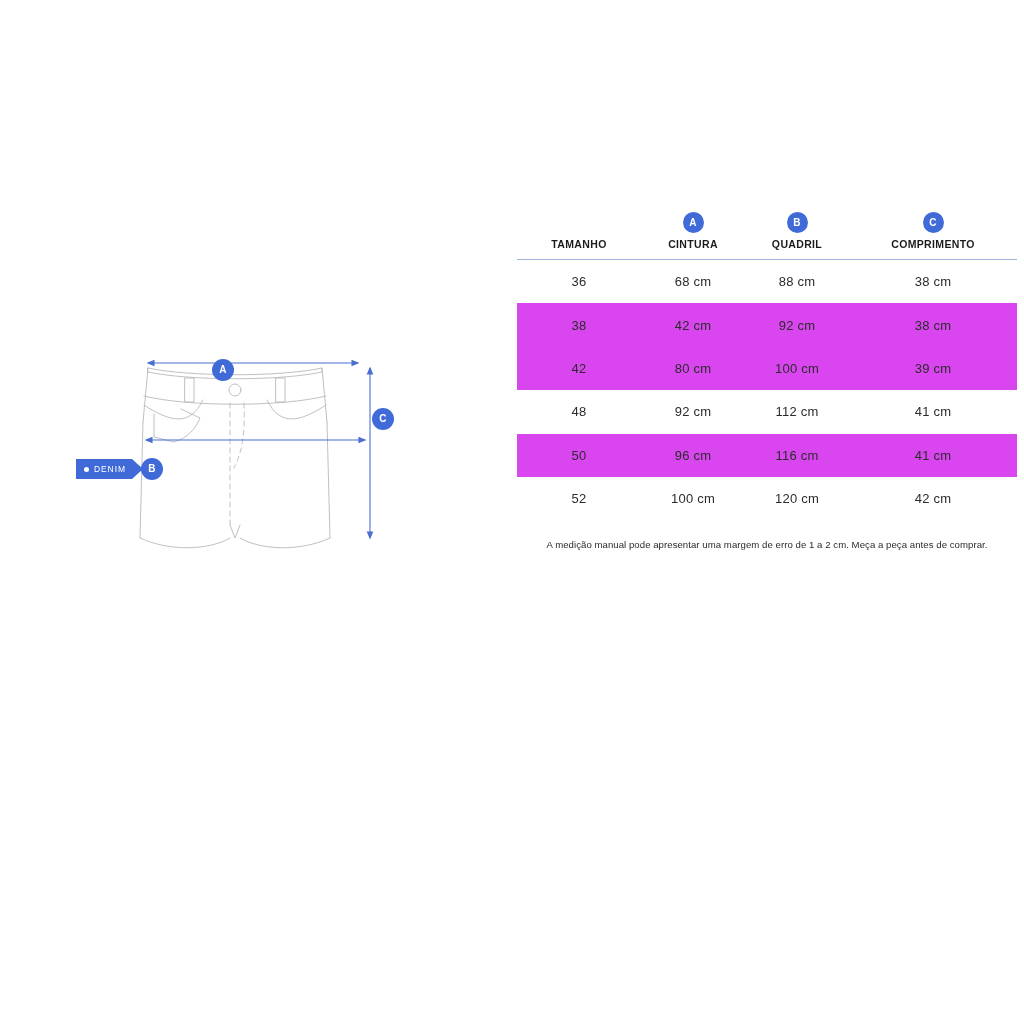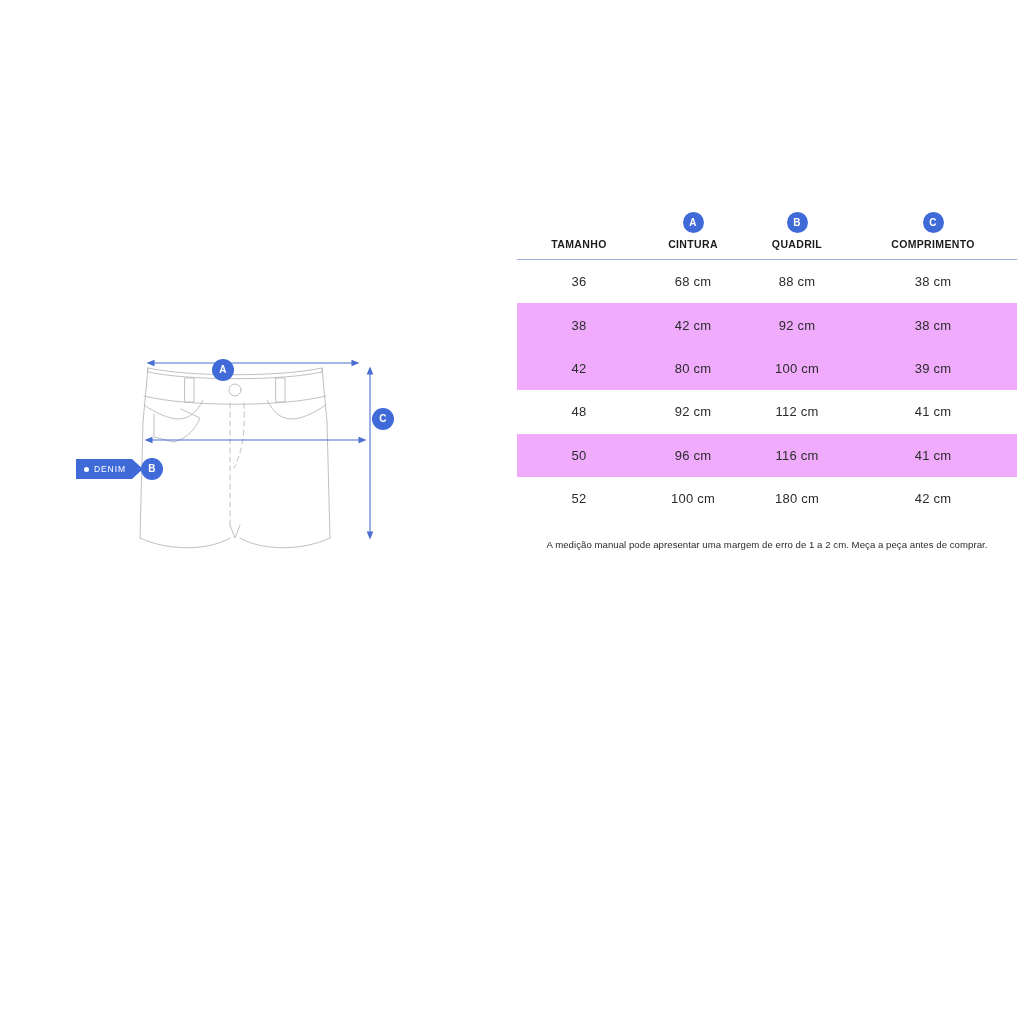--- a/index.html
+++ b/index.html
@@ -124,21 +124,21 @@
     text-align: center;
   }
   table.sizechart td {
     height: 43.4px;
     font-size: 13px;
     color: #2b2b2b;
     text-align: center;
     letter-spacing: 0.2px;
     padding: 0;
   }
-  table.sizechart tbody tr.alt td { background: #f0abfc; }
+  table.sizechart tbody tr.alt td { background: #d946ef; }
 
   #footnote {
     margin-top: 19px;
     text-align: center;
     font-size: 9.6px;
     color: #2b2b2b;
     letter-spacing: 0.05px;
     width: 500px;
   }
 </style>
@@ -267,19 +267,19 @@
       </tr>
       <tr class="alt">
         <td>50</td>
         <td>96 cm</td>
         <td>116 cm</td>
         <td>41 cm</td>
       </tr>
       <tr>
         <td>52</td>
         <td>100 cm</td>
-        <td>180 cm</td>
+        <td>120 cm</td>
         <td>42 cm</td>
       </tr>
     </tbody>
   </table>
   <div id="footnote">A medição manual pode apresentar uma margem de erro de 1 a 2 cm. Meça a peça antes de comprar.</div>
 </div>
 
 </body></html>

